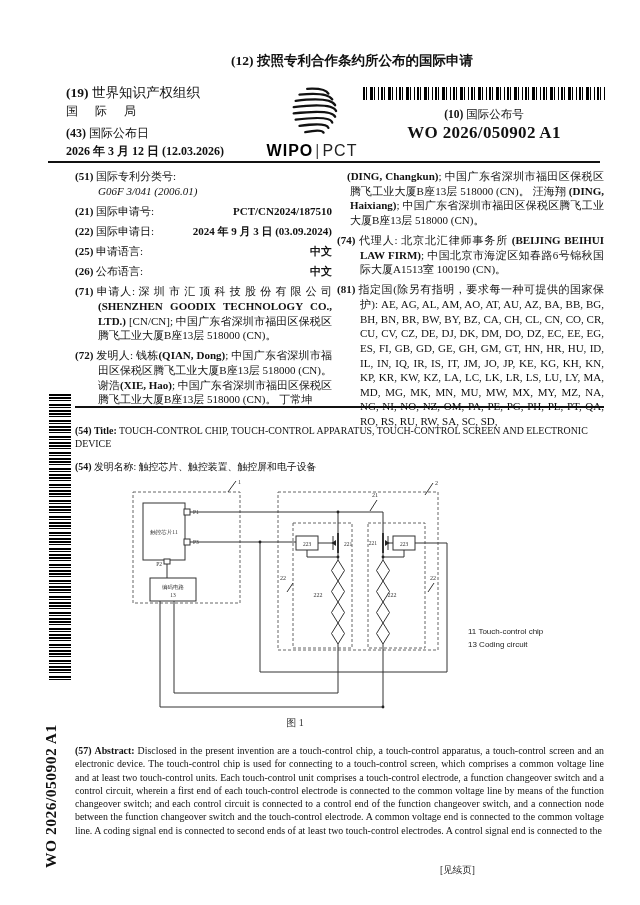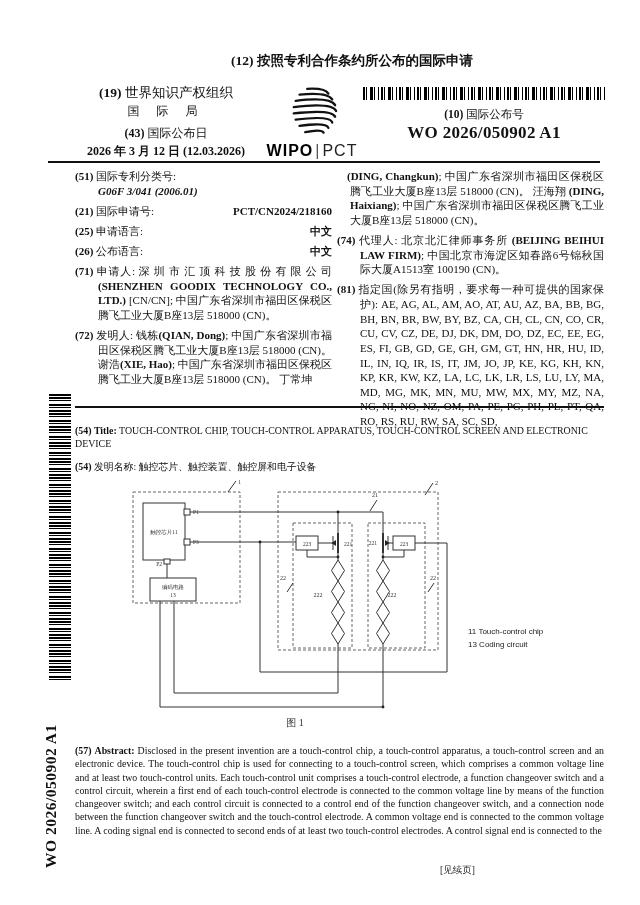--- a/index.html
+++ b/index.html
@@ -4,21 +4,21 @@
 <style>
   html,body{margin:0;padding:0;}
   body{
     width:640px;height:905px;background:#fff;position:relative;
     font-family:"Liberation Serif", serif;color:#111;
     -webkit-font-smoothing:antialiased;
   }
   .abs{position:absolute;}
   
   .l12{left:0;top:52px;width:640px;text-align:center;font-size:13.5px;font-weight:bold;padding-left:32px;}
-  .hl{left:66px;top:84px;width:200px;text-align:center;}
+  .hl{left:66px;top:84px;width:200px;text-align:left;}
   .hl .l1{font-size:13.5px;}
   .hl .l2{font-size:12px;letter-spacing:7px;margin-top:1px;}
   .hl .l3{font-size:12px;margin-top:5px;}
   .hl .l4{font-size:12px;font-weight:bold;margin-top:1px;}
   .fn{font-weight:bold;}
   .logo{left:260px;top:84px;width:104px;text-align:center;}
   .wordmark{font-family:"Liberation Sans",sans-serif;font-size:16px;margin-top:2px;letter-spacing:1px;color:#000;}
   .wordmark .w{font-weight:bold;}
   .wordmark .sep{font-weight:100;color:#555;padding:0 2px;}
   .wordmark .p{font-weight:500;color:#222;}
@@ -30,21 +30,21 @@
   .rule-top{left:48px;top:161px;width:552px;height:2px;background:#111;}
   .rule-mid{left:75px;top:406px;width:529px;height:1.5px;background:#111;}
   
   .col{top:169px;font-size:11px;line-height:1.33;text-align:justify;}
   .col-l{left:75px;width:257px;}
   .col-r{left:337px;width:267px;}
   .entry{margin:0 0 5.5px 0;padding-left:23px;text-indent:-23px;}
   .entry.cont{padding-left:13px;text-indent:-3px;}
   .kv{display:flex;justify-content:space-between;padding-left:0;text-indent:0;}
   .kv .v{font-weight:bold;white-space:nowrap;}
-  .bi{font-weight:bold;font-style:italic;margin-top:24px;}
+  .bi{font-weight:normal;font-style:italic;margin-top:24px;}
   
   .barcode-side{left:49px;top:394px;width:22px;height:287px;
     background:repeating-linear-gradient(180deg,#000 0 2px,#fff 2px 3px,#000 3px 5px,#fff 5px 6px,#000 6px 7px,#fff 7px 10px,#000 10px 12px,#fff 12px 13px,#000 13px 14px,#fff 14px 16px);}
   .side-pub{left:42px;top:686px;height:182px;writing-mode:vertical-rl;transform:rotate(180deg);
     font-weight:bold;font-size:15.5px;white-space:nowrap;letter-spacing:0.5px;}
   
   .titles{left:75px;top:424px;width:529px;font-size:9.9px;line-height:1.35;}
   .titles p{margin:0;}
   .titles .t2{margin-top:9px;}
   .abstract{left:75px;top:744px;width:529px;font-size:9.9px;line-height:1.34;text-align:justify;}
@@ -95,21 +95,25 @@
   <div class="publ"><span class="fn">(10)</span> <span>国际公布号</span></div>
   <div class="pubn">WO 2026/050902 A1</div>
 </div>
 
 <div class="abs rule-top"></div>
 
 <div class="abs col col-l">
   <p class="entry"><span class="fn">(51)</span> <span>国际专利分类号:</span><br><span class="bi">G06F 3/041 (2006.01)</span></p>
   <p class="entry kv">
       <span><span class="fn">(21)</span> <span>国际申请号:</span></span>
-      <span class="v">PCT/CN2024/218160</span>
+      <span class="v">PCT/CN2024/187510</span>
+    </p>
+  <p class="entry kv">
+      <span><span class="fn">(22)</span> <span>国际申请日:</span></span>
+      <span class="v">2024 年 9 月 3 日 (03.09.2024)</span>
     </p>
   <p class="entry kv">
       <span><span class="fn">(25)</span> <span>申请语言:</span></span>
       <span class="v">中文</span>
     </p>
   <p class="entry kv">
       <span><span class="fn">(26)</span> <span>公布语言:</span></span>
       <span class="v">中文</span>
     </p>
   <p class="entry"><span class="fn">(71)</span> <span>申请人: 深 圳 市 汇 顶 科 技 股 份 有 限 公 司 </span><span class="fn">(SHENZHEN GOODIX TECHNOLOGY CO., LTD.)</span><span> [CN/CN]; 中国广东省深圳市福田区保税区腾飞工业大厦B座13层 518000 (CN)。</span></p>

